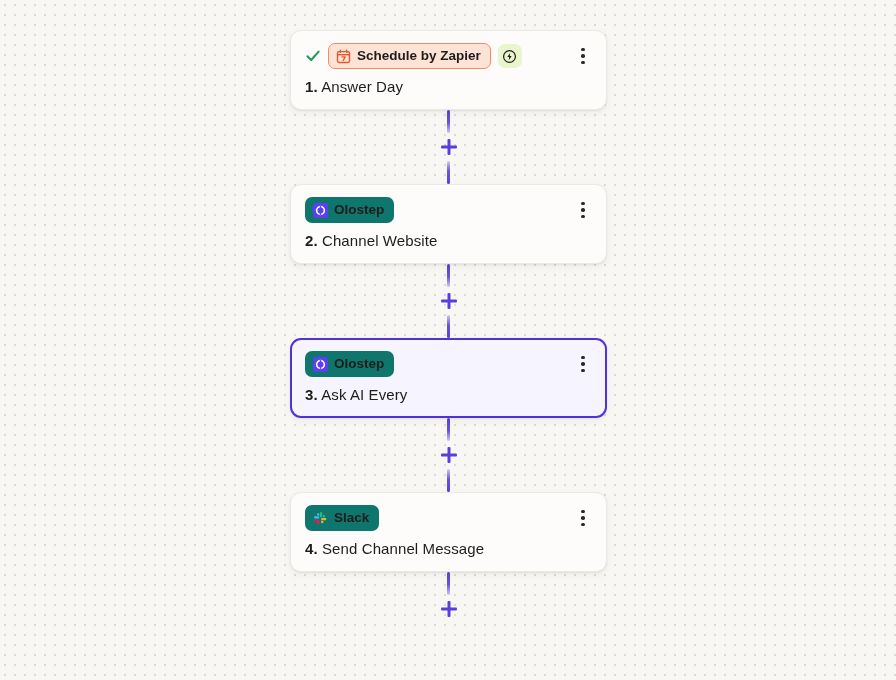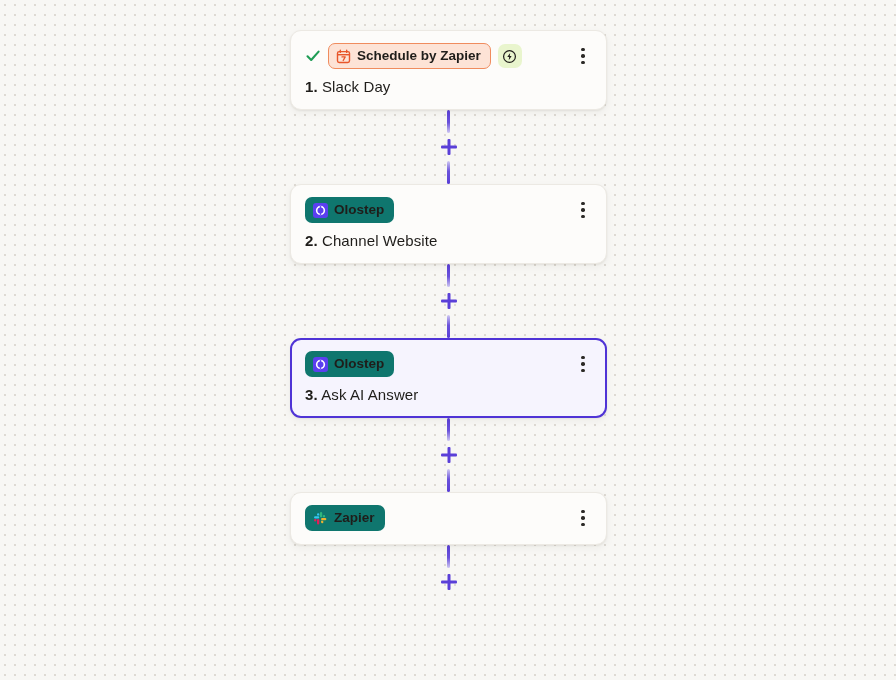--- a/index.html
+++ b/index.html
@@ -226,21 +226,21 @@
           </svg>
         </span>
         <div class="kebab">
           <span></span>
           <span></span>
           <span></span>
         </div>
       </div>
       <div class="card-title">
         <span class="step-num">1.</span>
-        <span>Slack Day</span>
+        <span>Answer Day</span>
       </div>
     </div>
 
     <div class="connector">
       <div class="line fade-down"></div>
       <div class="plus-btn"></div>
       <div class="line fade-up"></div>
     </div>
 
     <div class="card">
@@ -282,48 +282,52 @@
           <span class="app-label">Olostep</span>
         </span>
         <div class="kebab">
           <span></span>
           <span></span>
           <span></span>
         </div>
       </div>
       <div class="card-title">
         <span class="step-num">3.</span>
-        <span>Ask AI Answer</span>
+        <span>Ask AI Every</span>
       </div>
     </div>
 
     <div class="connector">
       <div class="line fade-down"></div>
       <div class="plus-btn"></div>
       <div class="line fade-up"></div>
     </div>
 
     <div class="card">
       <div class="card-top">
         <span class="app-pill">
           <svg class="app-icon" viewBox="0 0 16 16">
             <g>
               <path d="M3.6 9.9a1.25 1.25 0 1 1-1.25-1.25H3.6zM4.25 9.9a1.25 1.25 0 0 1 2.5 0v3.13a1.25 1.25 0 0 1-2.5 0z" fill="#e01e5a"></path>
               <path d="M5.5 4.85a1.25 1.25 0 1 1 1.25-1.25V4.85zM5.5 5.5a1.25 1.25 0 0 1 0 2.5H2.37a1.25 1.25 0 0 1 0-2.5z" fill="#36c5f0"></path>
               <path d="M10.5 5.5a1.25 1.25 0 1 1 1.25 1.25H10.5zM9.85 5.5a1.25 1.25 0 0 1-2.5 0V2.37a1.25 1.25 0 0 1 2.5 0z" fill="#2eb67d"></path>
               <path d="M9.85 10.5a1.25 1.25 0 1 1-1.25 1.25V10.5zM9.85 9.85a1.25 1.25 0 0 1 0-2.5h3.13a1.25 1.25 0 0 1 0 2.5z" fill="#ecb22e"></path>
             </g>
           </svg>
-          <span class="app-label">Zapier</span>
+          <span class="app-label">Slack</span>
         </span>
         <div class="kebab">
           <span></span>
           <span></span>
           <span></span>
         </div>
+      </div>
+      <div class="card-title">
+        <span class="step-num">4.</span>
+        <span>Send Channel Message</span>
       </div>
     </div>
 
     <div class="connector">
       <div class="line fade-down"></div>
       <div class="plus-btn"></div>
     </div>
 
   </div>
 </div>

